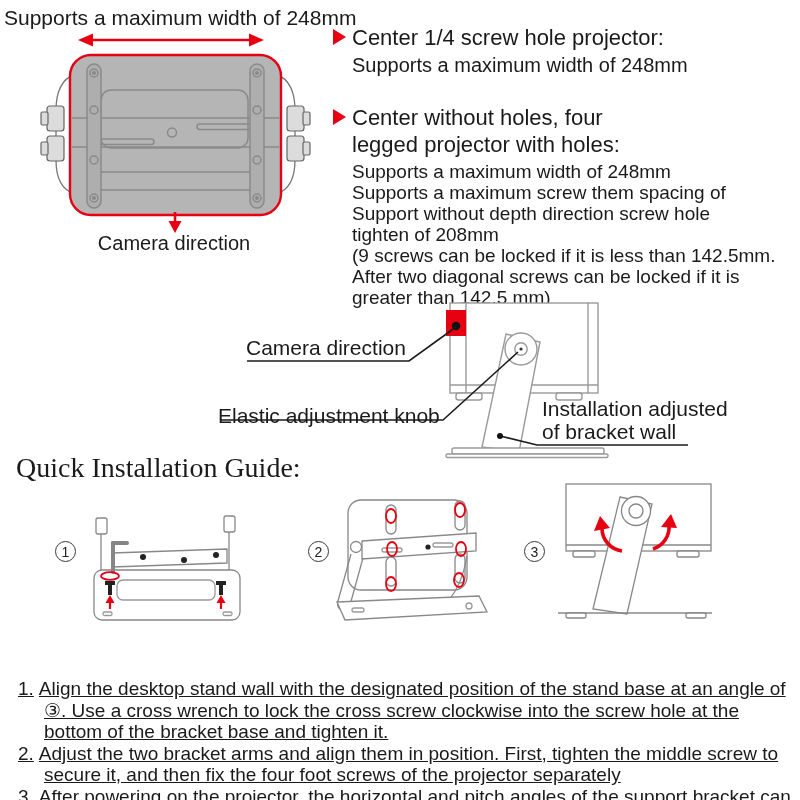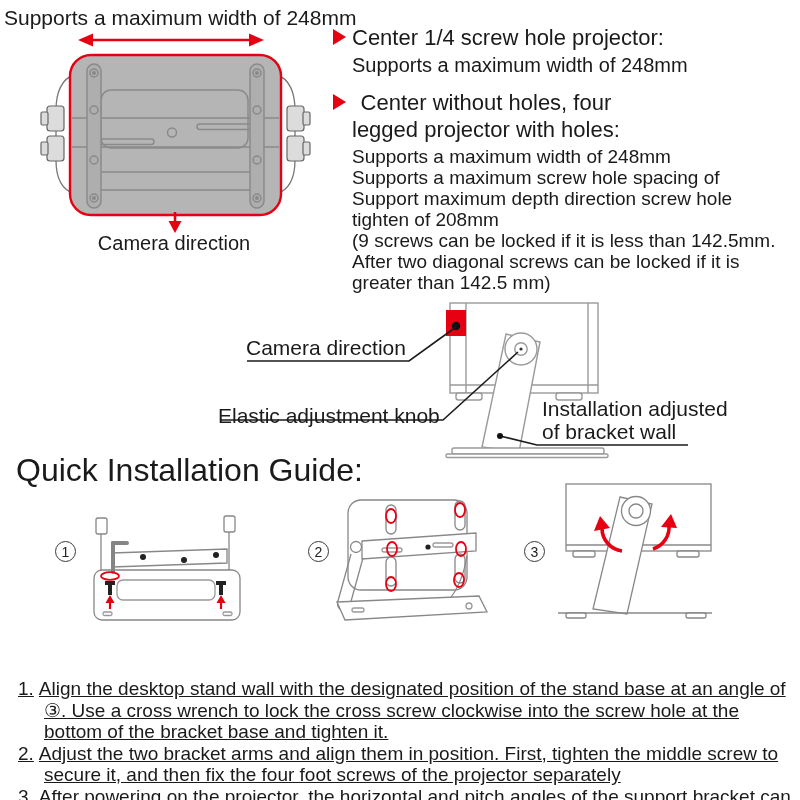--- a/index.html
+++ b/index.html
@@ -10,37 +10,37 @@
   }
   .abs{position:absolute;}
   svg{display:block;}
 
   
   .fig-a-width-label{left:4px;top:6px;font-size:21px;white-space:nowrap;}
   .fig-a-camera-label{left:92px;top:232px;width:164px;text-align:center;font-size:20px;}
 
   
   .specs{left:333px;top:24px;width:466px;}
-  .spec-head-row{display:flex;align-items:flex-start;text-align:center;}
+  .spec-head-row{display:flex;align-items:flex-start;}
   .tri{width:0;height:0;border-top:8px solid transparent;border-bottom:8px solid transparent;
        border-left:13px solid #e60012;margin:5px 6px 0 0;flex:0 0 auto;}
   .spec-title{font-size:22px;line-height:27px;}
   .spec-sub{font-size:20px;line-height:24px;padding-left:19px;margin-top:2px;}
-  .spec-item2{margin-top:12px;}
+  .spec-item2{margin-top:27px;}
   .spec-lines{padding-left:19px;margin-top:3px;}
   .spec-lines div{font-size:19px;line-height:21px;white-space:nowrap;}
 
   
   .lbl{font-size:21px;white-space:nowrap;}
   .lbl-camera{left:246px;top:336px;}
   .lbl-knob{left:218px;top:404px;}
   .lbl-install{left:542px;top:397px;line-height:23px;}
 
   
-  .guide-heading{left:16px;top:452px;font-size:32px;white-space:nowrap;}
+  .guide-heading{left:16px;top:452px;font-size:28px;white-space:nowrap;font-family:Liberation Serif, serif;}
   .step-num{
     width:21px;height:21px;border:1.5px solid #3a3a3a;border-radius:50%;
     display:flex;align-items:center;justify-content:center;
     font-size:14px;color:#222;background:#fff;box-sizing:border-box;
   }
   .step-1{left:55px;top:541px;}
   .step-2{left:308px;top:541px;}
   .step-3{left:524px;top:541px;}
 
   
@@ -122,22 +122,22 @@
 
   <div class="spec-head-row spec-item2">
     <span class="tri"></span>
     <div>
       <div class="spec-title">Center without holes, four</div>
       <div class="spec-title">legged projector with holes:</div>
     </div>
   </div>
   <div class="spec-lines">
     <div>Supports a maximum width of 248mm</div>
-    <div>Supports a maximum screw hole spacing of</div>
-    <div>Support maximum depth direction screw hole</div>
+    <div>Supports a maximum screw them spacing of</div>
+    <div>Support without depth direction screw hole</div>
     <div>tighten of 208mm</div>
     <div>(9 screws can be locked if it is less than 142.5mm.</div>
     <div>After two diagonal screws can be locked if it is</div>
     <div>greater than 142.5 mm)</div>
   </div>
 </div>
 
 <svg class="abs" style="left:210px;top:295px" width="590" height="170" viewBox="210 295 590 170">
 
   <g fill="#ffffff" stroke="#9a9a9a" stroke-width="1.4">

